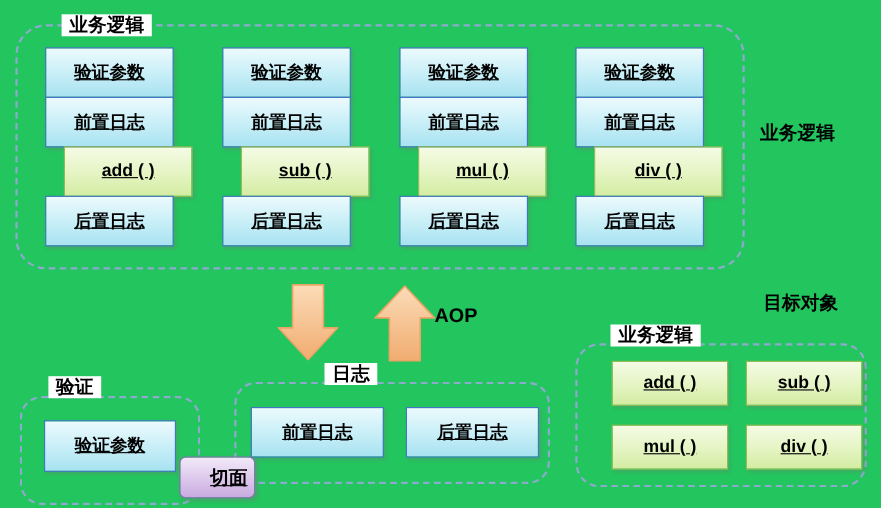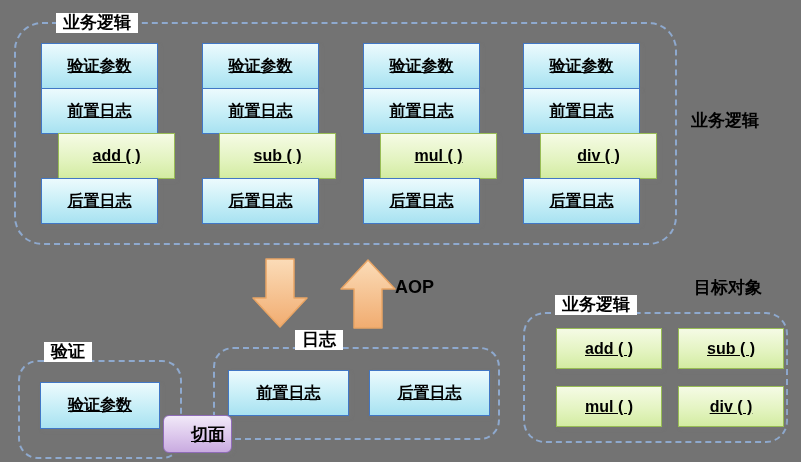--- a/index.html
+++ b/index.html
@@ -1,21 +1,21 @@
 <!DOCTYPE html>
 <html><head>
 <meta charset="utf-8">
 <style>
   * { margin: 0; padding: 0; box-sizing: border-box; }
   html, body { background: #fff; }
   #canvas {
     position: relative;
     width: 801px;
     height: 462px;
-    background: #737373;
+    background: #22c55e;
     font-family: "Liberation Sans", sans-serif;
     color: #000;
     overflow: hidden;
   }
   
   .group {
     position: absolute;
     border: 2px dashed #8EA9CE;
   }
   .group-label {
@@ -142,21 +142,21 @@
   </div>
 
   <div class="group" style="left:213px; top:347px; width:287px; height:93px; border-radius:20px;">
     <div class="group-label" style="left:80px; top:-19px;">日志</div>
     <div class="box box-blue" style="position:absolute; left:13px; top:21px; width:121px; height:46px;">前置日志</div>
     <div class="box box-blue" style="position:absolute; left:154px; top:21px; width:121px; height:46px;">后置日志</div>
   </div>
 
   <div class="box box-purple" style="position:absolute; left:163px; top:415px; width:69px; height:38px; font-size:17px;padding-left:21px;">切面</div>
 
-  <div class="side-text" style="left:694px; top:264px;margin-top:12px;">目标对象</div>
+  <div class="side-text" style="left:694px; top:264px;">目标对象</div>
 
   <div class="group" style="left:523px; top:312px; width:265px; height:131px; border-radius:22px;">
     <div class="group-label" style="left:30px; top:-19px;">业务逻辑</div>
     <div class="box box-green" style="position:absolute; left:14px;  top:14px; width:106px; height:41px;">add (  )</div>
     <div class="box box-green" style="position:absolute; left:136px; top:14px; width:106px; height:41px;">sub (  )</div>
     <div class="box box-green" style="position:absolute; left:14px;  top:72px; width:106px; height:41px;">mul (  )</div>
     <div class="box box-green" style="position:absolute; left:136px; top:72px; width:106px; height:41px;">div (  )</div>
   </div>
 
 </div>

